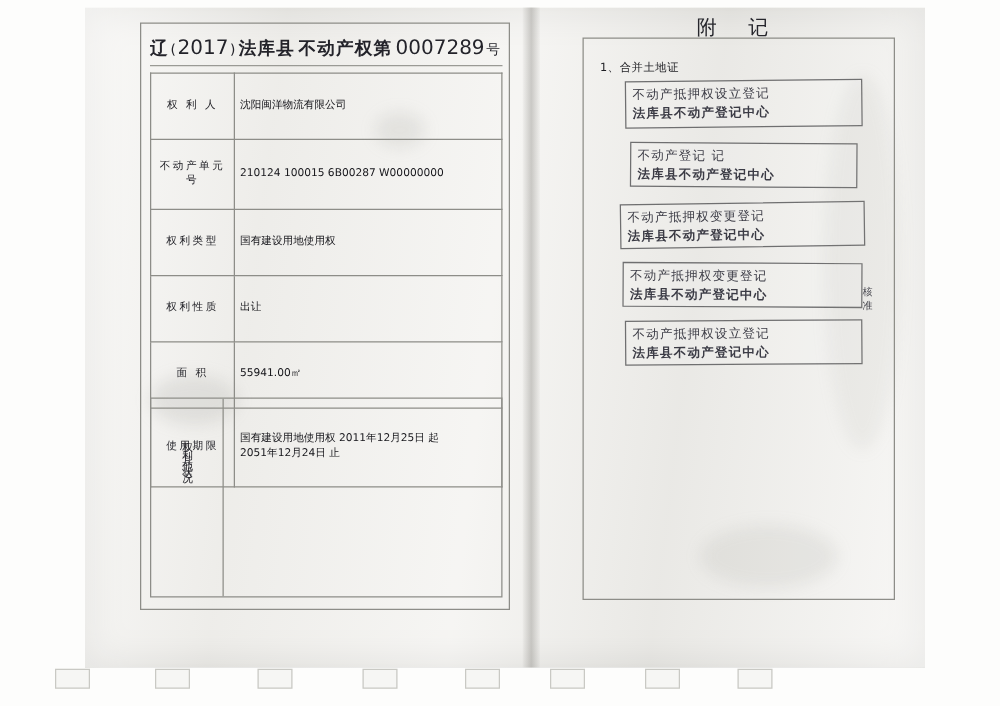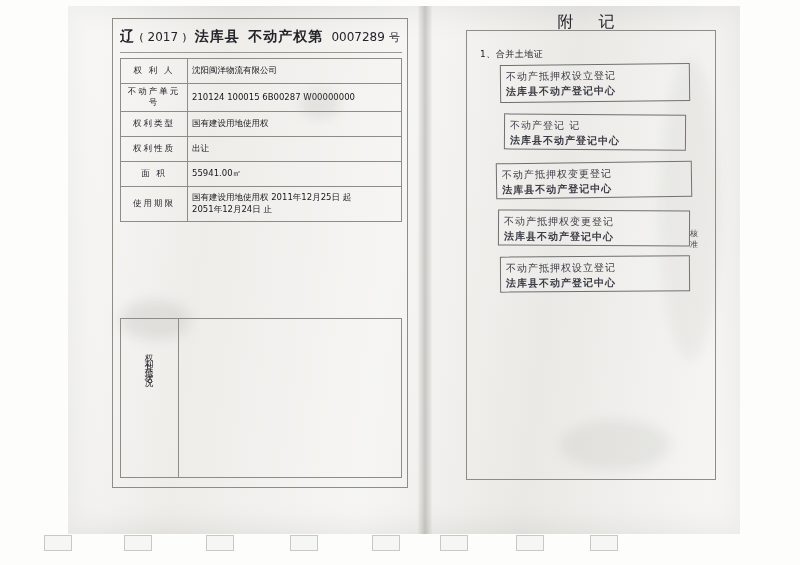--- a/index.html
+++ b/index.html
@@ -82,21 +82,21 @@
     white-space: nowrap;
   }
   .header-line .big {
     font-size: 14px;
     font-weight: bold;
     letter-spacing: 1px;
   }
   .header-line .sp { display: inline-block; width: 5px; }
   .header-line .year {
     font-family: "DejaVu Sans", sans-serif;
-    font-size: 12px;
+    font-size: 16px;
   }
   .hdr-underline {
     position: absolute;
     left: 8px;
     top: 34px;
     width: 282px;
     height: 1px;
     background: #9a9a95;
   }
   
@@ -104,21 +104,21 @@
     position: absolute;
     left: 8px;
     top: 40px;
     width: 282px;
     border-collapse: collapse;
     font-size: 8.5px;
     color: #1d1d22;
   }
   table.reg td {
     border: 1px solid #8d8d88;
-    padding: 2px 4px;
+    padding: 16px 4px;
     vertical-align: middle;
     height: 20px;
     line-height: 1.35;
   }
   td.lbl {
     width: 58px;
     text-align: center;
     letter-spacing: 2px;
     font-size: 8.5px;
     color: #222228;

